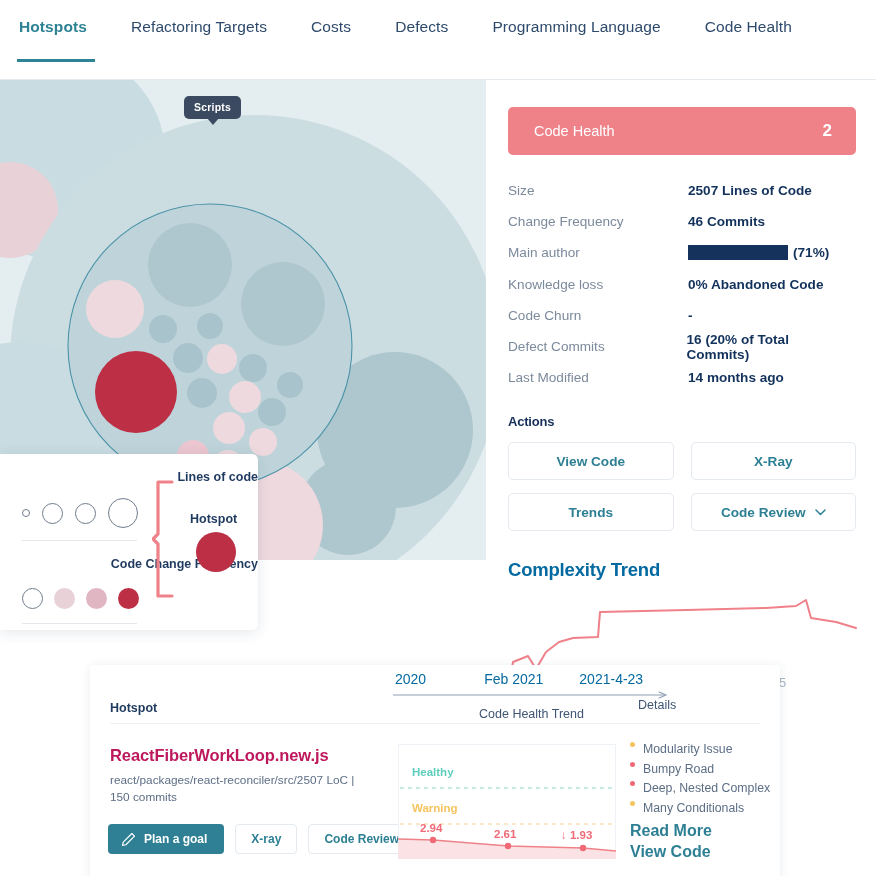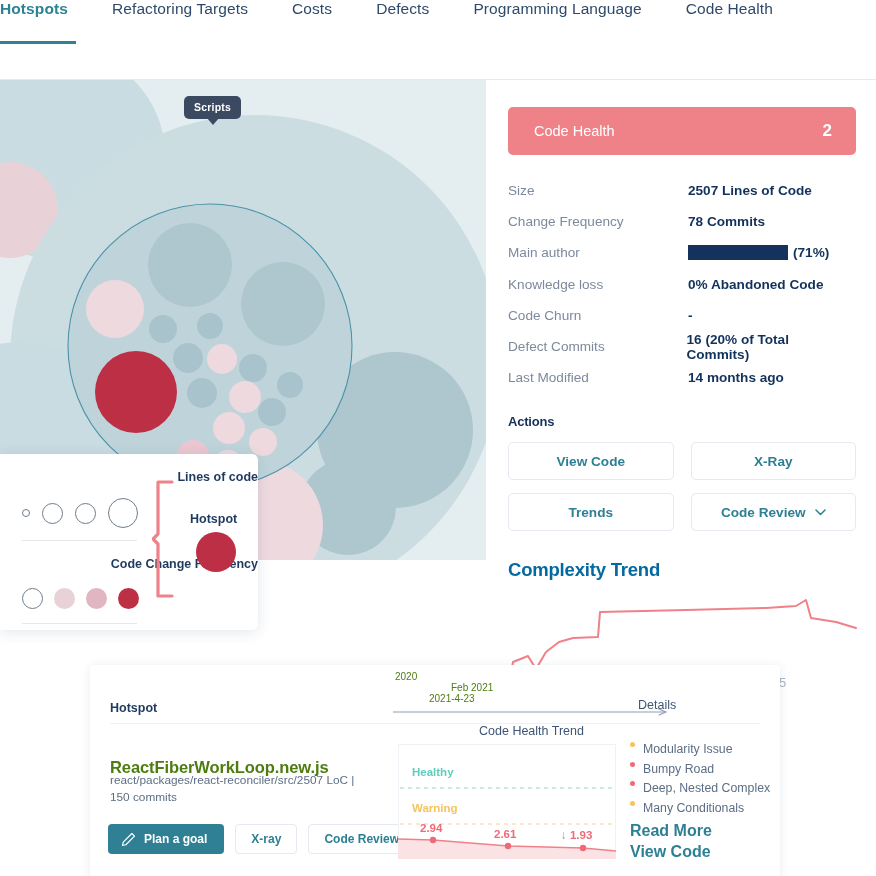--- a/index.html
+++ b/index.html
@@ -11,21 +11,21 @@
     color: #1f3a5f;
   }
   #app { position: relative; width: 876px; height: 876px; }
 
   
   .tabbar {
     position: absolute; left: 0; top: 0; width: 876px; height: 80px;
     border-bottom: 1px solid #e6ebf0;
     background: #fff; z-index: 40;
   }
-  .tabs { display: flex; align-items: flex-start; height: 100%; padding-left: 0; }
+  .tabs { display: flex; align-items: center; height: 100%; padding-left: 0; margin-left: 19px; }
   .tab {
     position: relative;
     font-size: 15.5px; letter-spacing: .1px;
     color: #2e4a6b; padding: 0 0 26px 0; margin-right: 44px;
     white-space: nowrap; cursor: pointer;
   }
   .tab:first-child { margin-left: 0; }
   .tab.active { color: #2d8294; font-weight: 700; }
   .tab.active::after {
     content: ""; position: absolute; left: -2px; right: -8px; bottom: 0;
@@ -118,38 +118,38 @@
   .table-panel {
     position: absolute; left: 90px; top: 665px; width: 690px; height: 240px;
     background: #fff; box-shadow: 0 1px 10px rgba(30,60,90,.10);
     border-radius: 4px; z-index: 35; overflow: hidden;
   }
   .thead { position: relative; height: 58px; }
   .thead .hotspot-h {
     position: absolute; left: 20px; top: 36px; font-size: 12.5px; font-weight: 700; color: #1f3a5f;
   }
   .axis { position: absolute; left: 303px; top: 6px; width: 300px; }
-  .axis .ticks { display: flex; font-size: 10px; color: #4d7c0f; flex-direction: column; }
+  .axis .ticks { display: flex; font-size: 14px; color: #0369a1; }
   .axis .ticks span:nth-child(1) { margin-left: 2px; }
   .axis .ticks span:nth-child(2) { margin-left: 58px; }
   .axis .ticks span:nth-child(3) { margin-left: 36px; }
   .axis .line { margin-top: 4px; }
   .axis .cap {
     text-align: center; font-size: 12.5px; color: #3e5574; margin-top: 2px;
     width: 277px;
   }
   .thead .details-h {
     position: absolute; left: 548px; top: 33px; font-size: 12.5px; color: #3e5574;
   }
   .trow-sep { height: 1px; background: #edf1f5; margin: 0 20px; }
 
   .trow { position: relative; height: 175px; }
   .fname {
-    position: absolute; left: 20px; top: 34px;
-    font-size: 16.5px; font-weight: 700; color: #4d7c0f; letter-spacing: -.1px;
+    position: absolute; left: 20px; top: 22px;
+    font-size: 16.5px; font-weight: 700; color: #be185d; letter-spacing: -.1px;
   }
   .fmeta {
     position: absolute; left: 20px; top: 48px; width: 260px;
     font-size: 11.8px; line-height: 1.45; color: #5c6e85;
   }
   .rbtns { position: absolute; left: 18px; top: 100px; display: flex; gap: 11px; }
   .pbtn {
     height: 30px; border-radius: 4px; background: #2f8094; color: #fff;
     font-size: 12px; font-weight: 700; display: flex; align-items: center;
     gap: 8px; padding: 0 17px 0 13px; cursor: pointer;
@@ -259,21 +259,21 @@
       <span class="score">2</span>
     </div>
 
     <div class="metrics">
       <div class="metric">
         <span class="k">Size</span>
         <span class="v">2507 Lines of Code</span>
       </div>
       <div class="metric">
         <span class="k">Change Frequency</span>
-        <span class="v">78 Commits</span>
+        <span class="v">46 Commits</span>
       </div>
       <div class="metric">
         <span class="k">Main author</span>
         <span class="v">
           <span class="author-bar"></span>
           <span>(71%)</span>
         </span>
       </div>
       <div class="metric">
         <span class="k">Knowledge loss</span>

